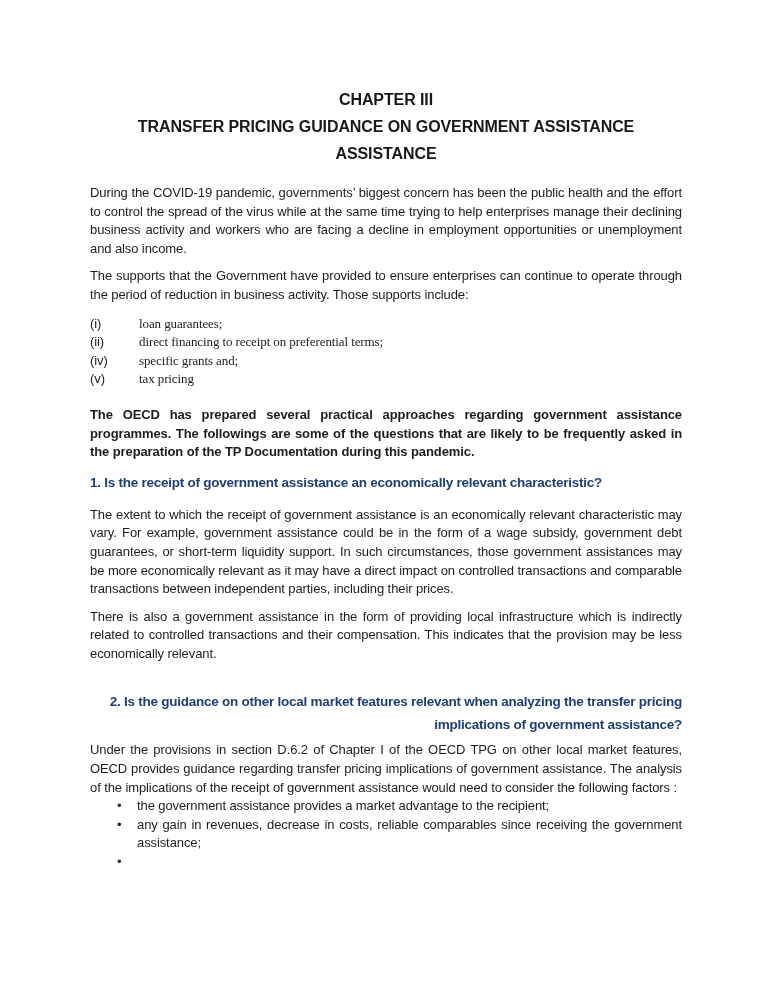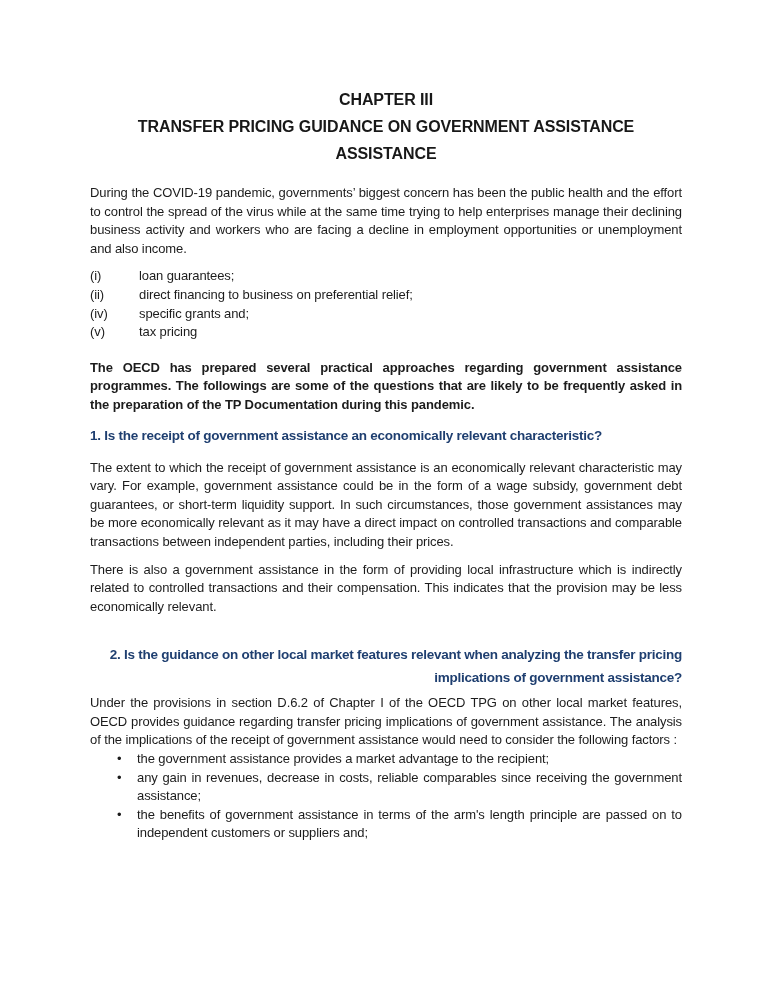--- a/index.html
+++ b/index.html
@@ -49,21 +49,21 @@
   .mb28 { margin-bottom: 28px !important; }
   .mb0  { margin-bottom: 0 !important; }
   .num-list {
     margin: 0 0 17px 0;
     font-size: 13px;
     line-height: 18.6px;
     letter-spacing: -0.1px;
   }
   .num-row { display: flex; }
   .num-marker { flex: 0 0 49px; }
-  .num-text { flex: 1 1 auto; }
+  .num-text { flex: 1 1 auto; font-family: Liberation Serif, serif; }
   .q-heading {
     font-size: 13.5px;
     font-weight: bold;
     color: var(--heading-blue);
     letter-spacing: -0.25px;
     margin: 0;
   }
   .q-heading.qh1 { line-height: 19px; margin-bottom: 14px; }
   .q-heading.qh2 {
     line-height: 22.5px;
@@ -95,29 +95,30 @@
   <div class="content">
 
     <div class="doc-title">
       <div>CHAPTER III</div>
       <div>TRANSFER PRICING GUIDANCE ON GOVERNMENT ASSISTANCE</div>
       <div>ASSISTANCE</div>
     </div>
 
     <p class="body">During the COVID-19 pandemic, governments’ biggest concern has been the public health and the effort to control the spread of the virus while at the same time trying to help enterprises manage their declining business activity and workers who are facing a decline in employment opportunities or unemployment and also income.</p>
 
+    <p class="body mb10">The supports that the Government have provided to ensure enterprises can continue to operate through the period of reduction in business activity. Those supports include:</p>
 
     <div class="num-list">
       <div class="num-row">
         <span class="num-marker">(i)</span>
         <span class="num-text">loan guarantees;</span>
       </div>
       <div class="num-row">
         <span class="num-marker">(ii)</span>
-        <span class="num-text">direct financing to business on preferential relief;</span>
+        <span class="num-text">direct financing to receipt on preferential terms;</span>
       </div>
       <div class="num-row">
         <span class="num-marker">(iv)</span>
         <span class="num-text">specific grants and;</span>
       </div>
       <div class="num-row">
         <span class="num-marker">(v)</span>
         <span class="num-text">tax pricing</span>
       </div>
     </div>
@@ -138,18 +139,17 @@
       <div class="bullet-row">
         <span class="bullet-marker">•</span>
         <span>the government assistance provides a market advantage to the recipient;</span>
       </div>
       <div class="bullet-row">
         <span class="bullet-marker">•</span>
         <span>any gain in revenues, decrease in costs, reliable comparables since receiving the government assistance;</span>
       </div>
       <div class="bullet-row">
         <span class="bullet-marker">•</span>
-        <span>the benefits of government assistance in terms of the arm's length principle are passed on to independent customers or suppliers and;</span>
       </div>
     </div>
 
   </div>
 </div>
 
 </body></html>

